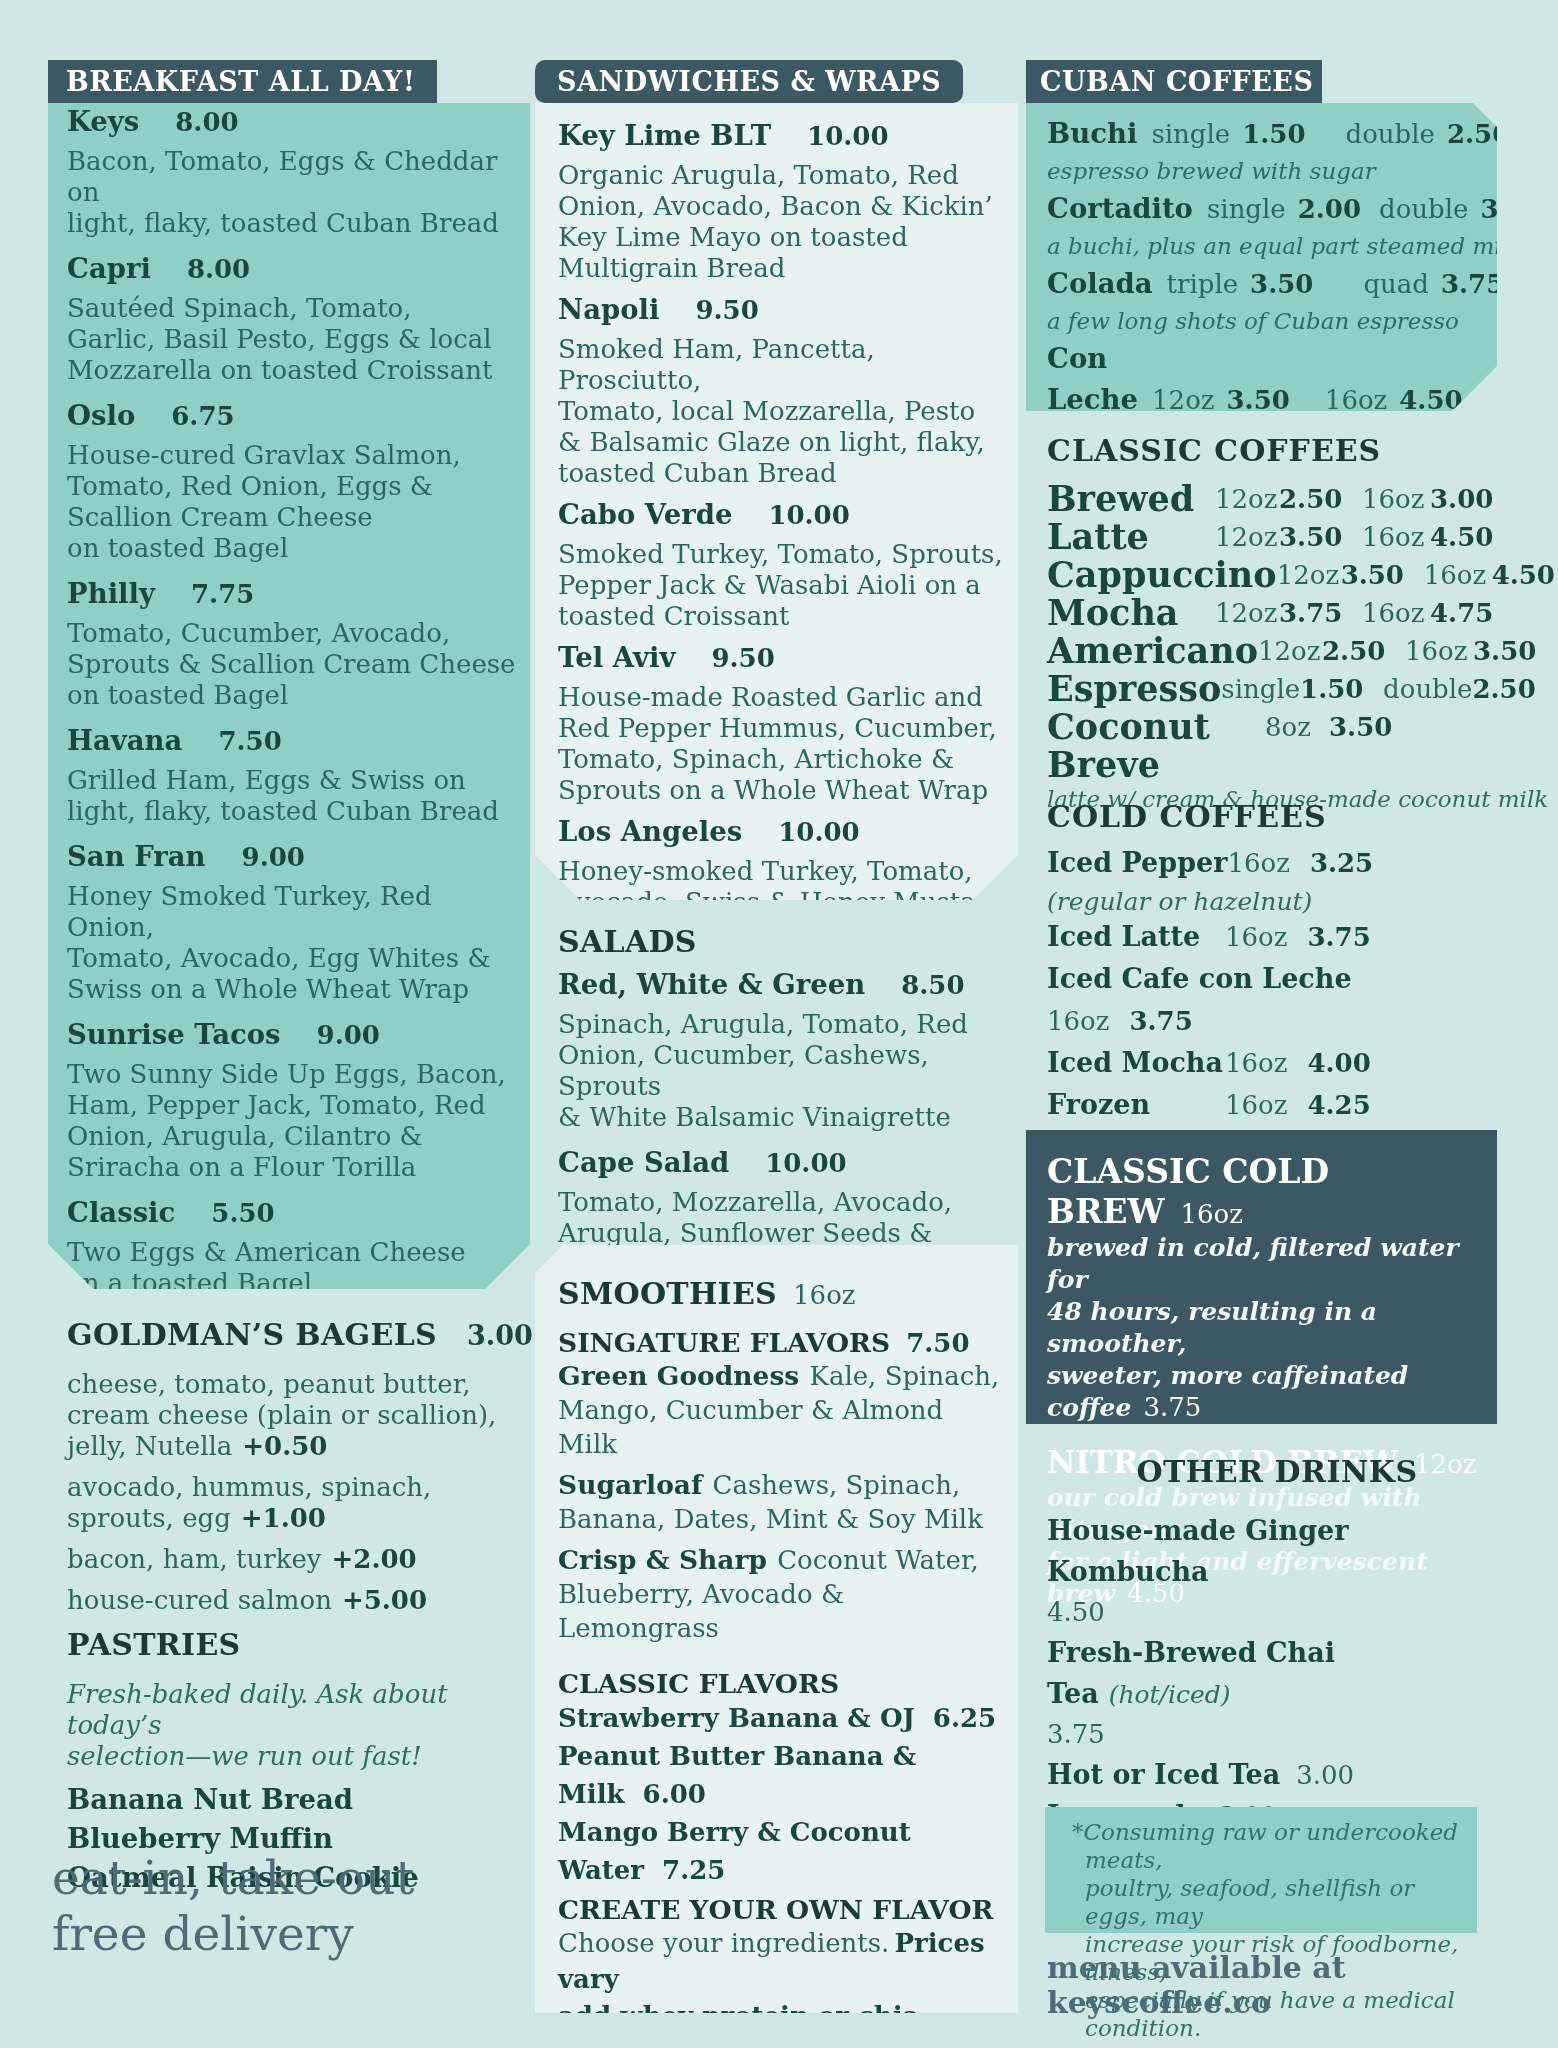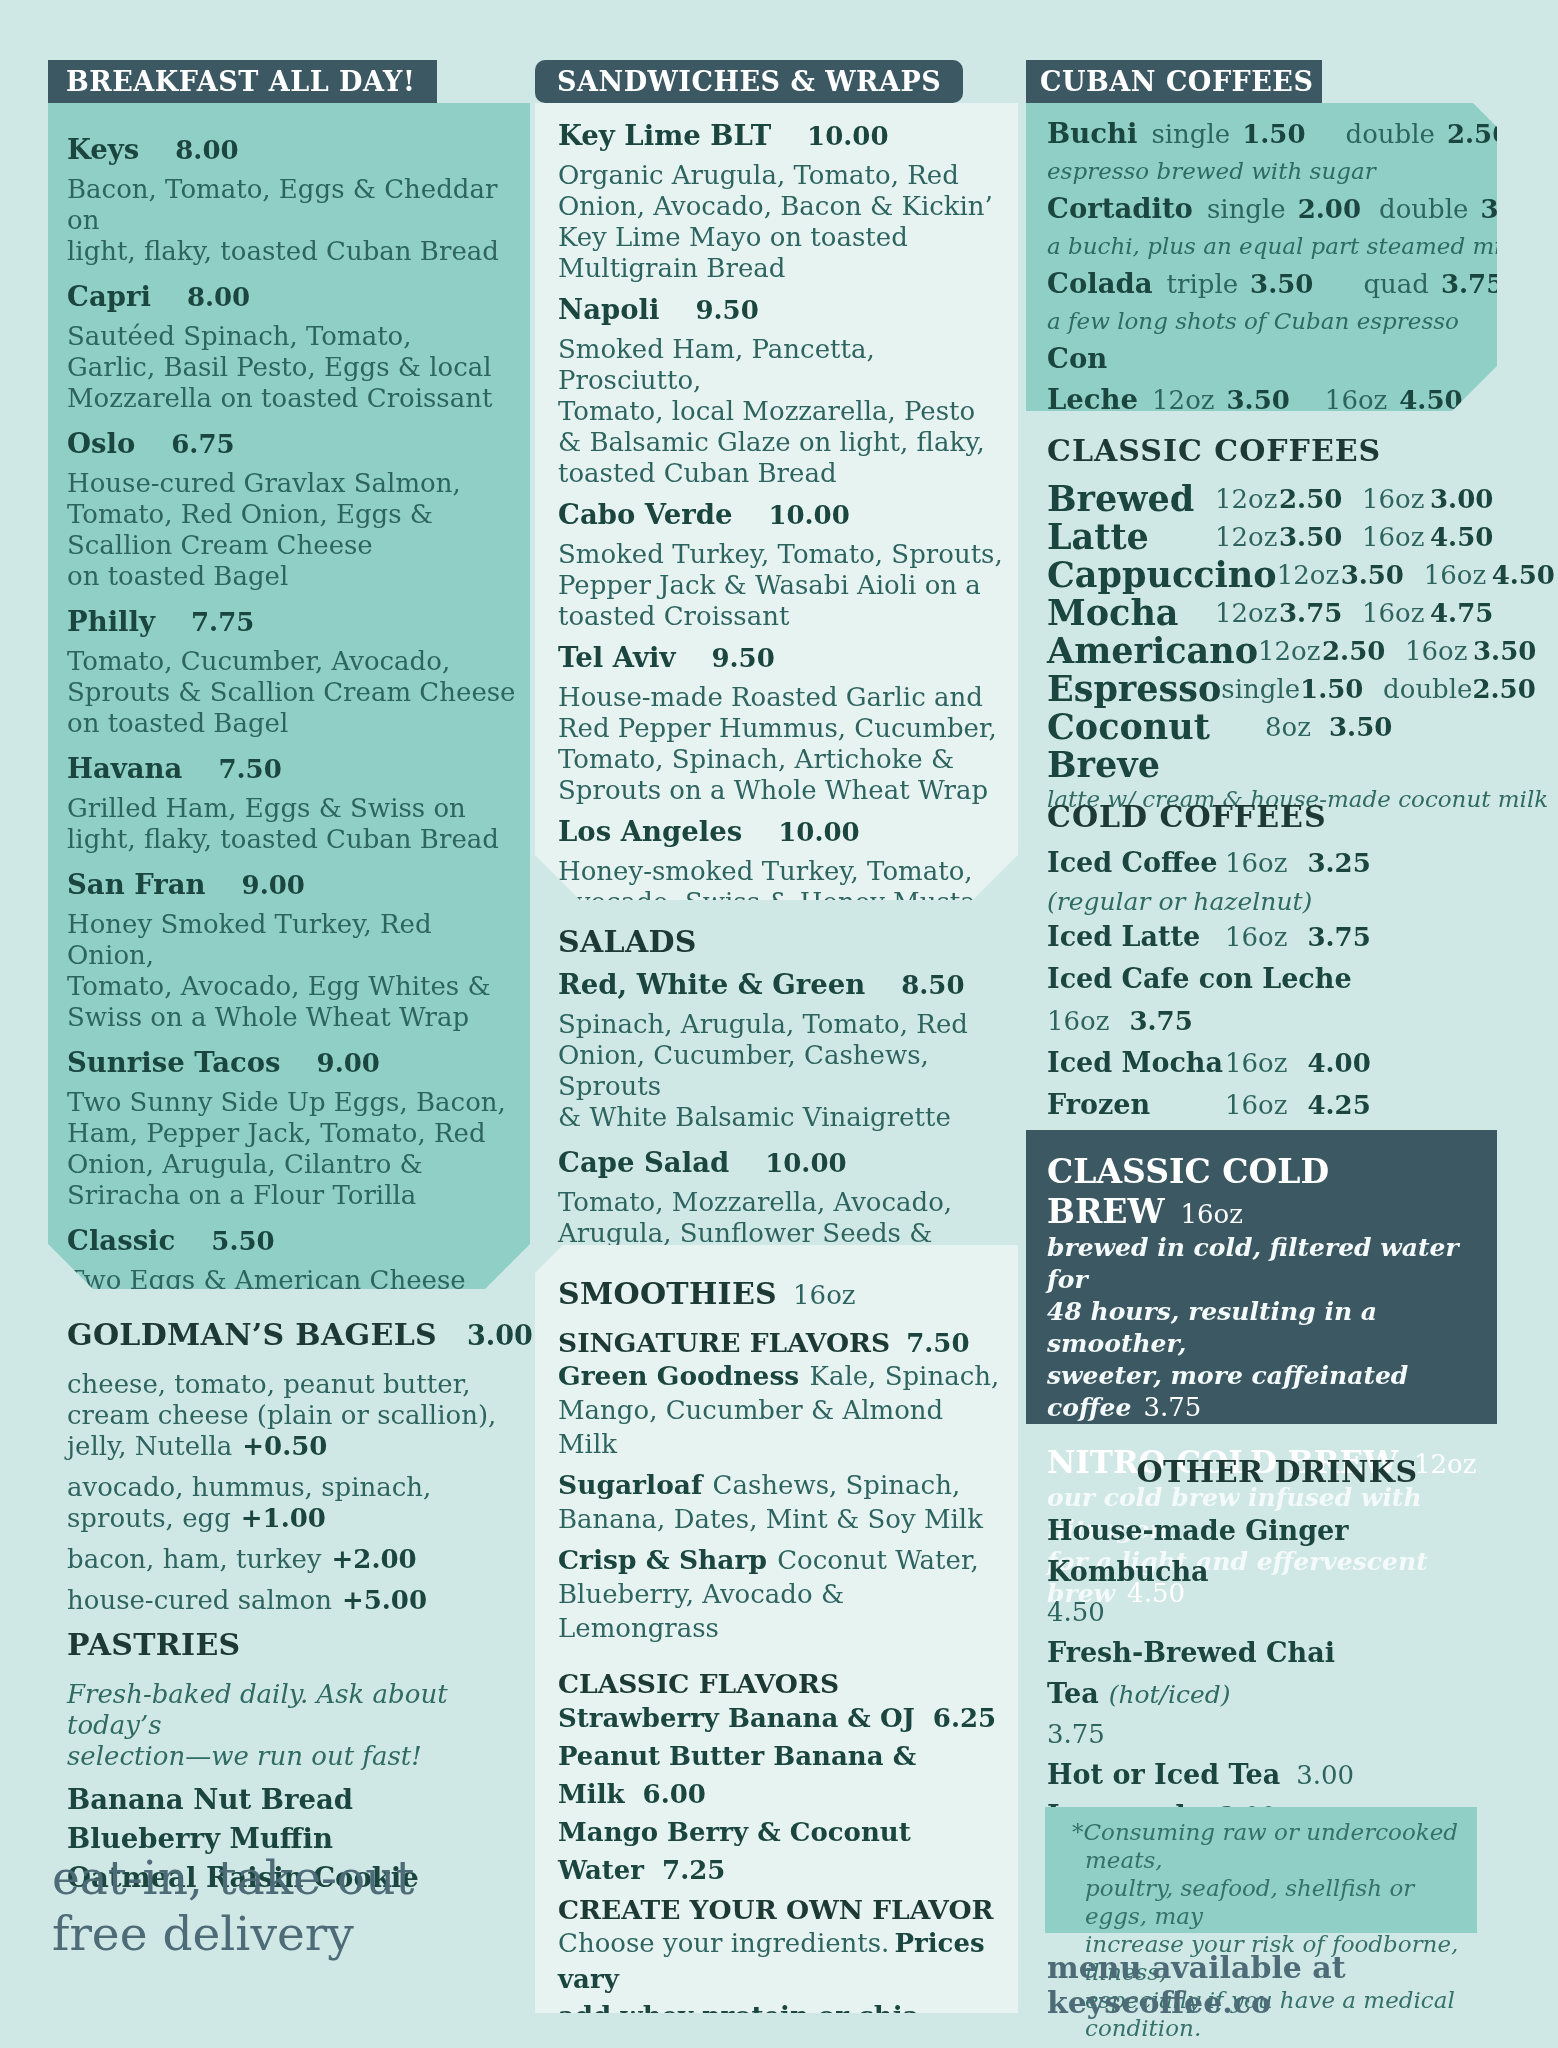--- a/index.html
+++ b/index.html
@@ -26,21 +26,21 @@
   .mi-head{line-height:36px;margin-bottom:2px;}
   .nm{font-weight:700;font-size:27.5px;color:var(--dark);}
   .pr{font-weight:700;font-size:26px;color:var(--dark);}
   .mi-head .pr{margin-left:36px;}
   .ds{font-size:26px;line-height:31px;color:var(--body);white-space:pre-line;}
   .it{font-style:italic;}
   .nowrap{white-space:nowrap;}
   .h2{font-weight:700;font-size:30px;color:var(--head);letter-spacing:.3px;}
   
   #bar-breakfast{left:48px;top:60px;width:389px;padding-left:18px;}
-  #panel-breakfast{left:48px;top:103px;width:482px;height:1186px;padding:28px 14px 0 19px;
+  #panel-breakfast{left:48px;top:103px;width:482px;height:1186px;padding:0 14px 0 19px;
     clip-path:polygon(0 0,100% 0,100% calc(100% - 45px),calc(100% - 45px) 100%,45px 100%,0 calc(100% - 45px));}
   .addon-line{line-height:32px;}
   .addon-line .nm{font-size:26px;}
   .addon-pr{font-weight:400;font-size:26px;color:var(--body);margin-left:10px;}
   #goldmans{left:67px;top:1316px;width:470px;}
   .h2row{line-height:38px;margin-bottom:10px;}
   .h2row .pr{margin-left:30px;font-size:27px;}
   .bgl{margin-bottom:10px;}
   .bgl .pr{font-size:26px;margin-left:10px;}
   #pastries-note{margin-bottom:8px;color:var(--ital);}
@@ -331,21 +331,21 @@
   <div class="cc-row">
       <span class="cc-name" style="flex-basis:218px;">Coconut Breve</span>
       <span class="cc-s1">8oz</span>
       <span class="cc-p1">3.50</span>
     </div>
   <div class="cc-note nowrap">latte w/ cream &amp; house-made coconut milk</div>
 </div>
 
 <div class="abs" id="cold-coffees">
   <span class="h2">COLD COFFEES</span>
-  <div class="cold-row"><span class="cold-name">Iced Coffee</span><span class="cold-sz">16oz</span><span class="cold-pr">3.25</span></div>
+  <div class="cold-row"><span class="cold-name">Iced Pepper</span><span class="cold-sz">16oz</span><span class="cold-pr">3.25</span></div>
   <div class="cold-note">(regular or hazelnut)</div>
   <div class="cold-row"><span class="cold-name">Iced Latte</span><span class="cold-sz">16oz</span><span class="cold-pr">3.75</span></div>
   <div class="cold-row"><span class="cold-name" style="margin-right:24px;">Iced Cafe con Leche</span><span class="cold-sz">16oz</span><span class="cold-pr">3.75</span></div>
   <div class="cold-row"><span class="cold-name">Iced Mocha</span><span class="cold-sz">16oz</span><span class="cold-pr">4.00</span></div>
   <div class="cold-row"><span class="cold-name">Frozen</span><span class="cold-sz">16oz</span><span class="cold-pr">4.25</span></div>
   <div class="cold-addon"><span class="nm" style="font-size:26px;">add flavored syrup</span><span class="addon-pr">+0.25</span></div>
 </div>
 
 <div class="panel" id="panel-coldbrew">
   <div><span class="cb-title">CLASSIC COLD BREW</span><span class="cb-size">16oz</span></div>

